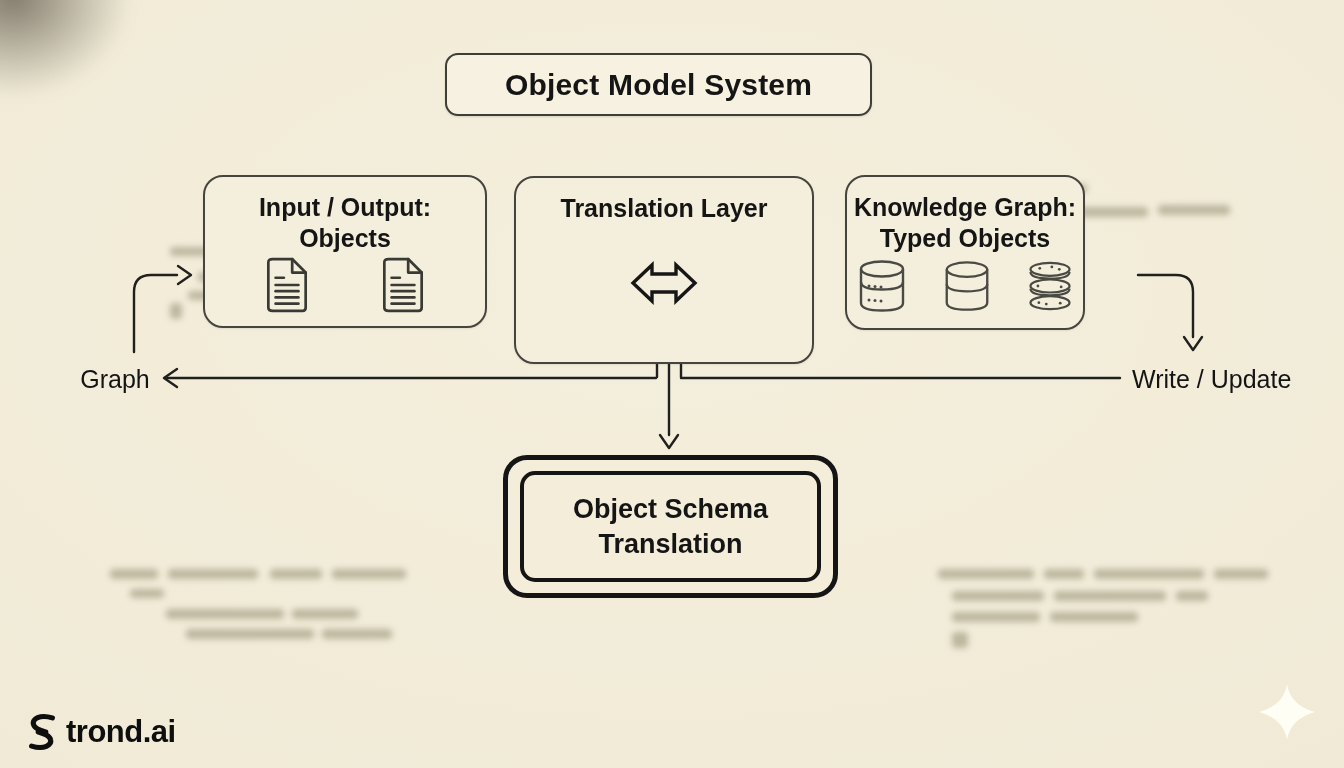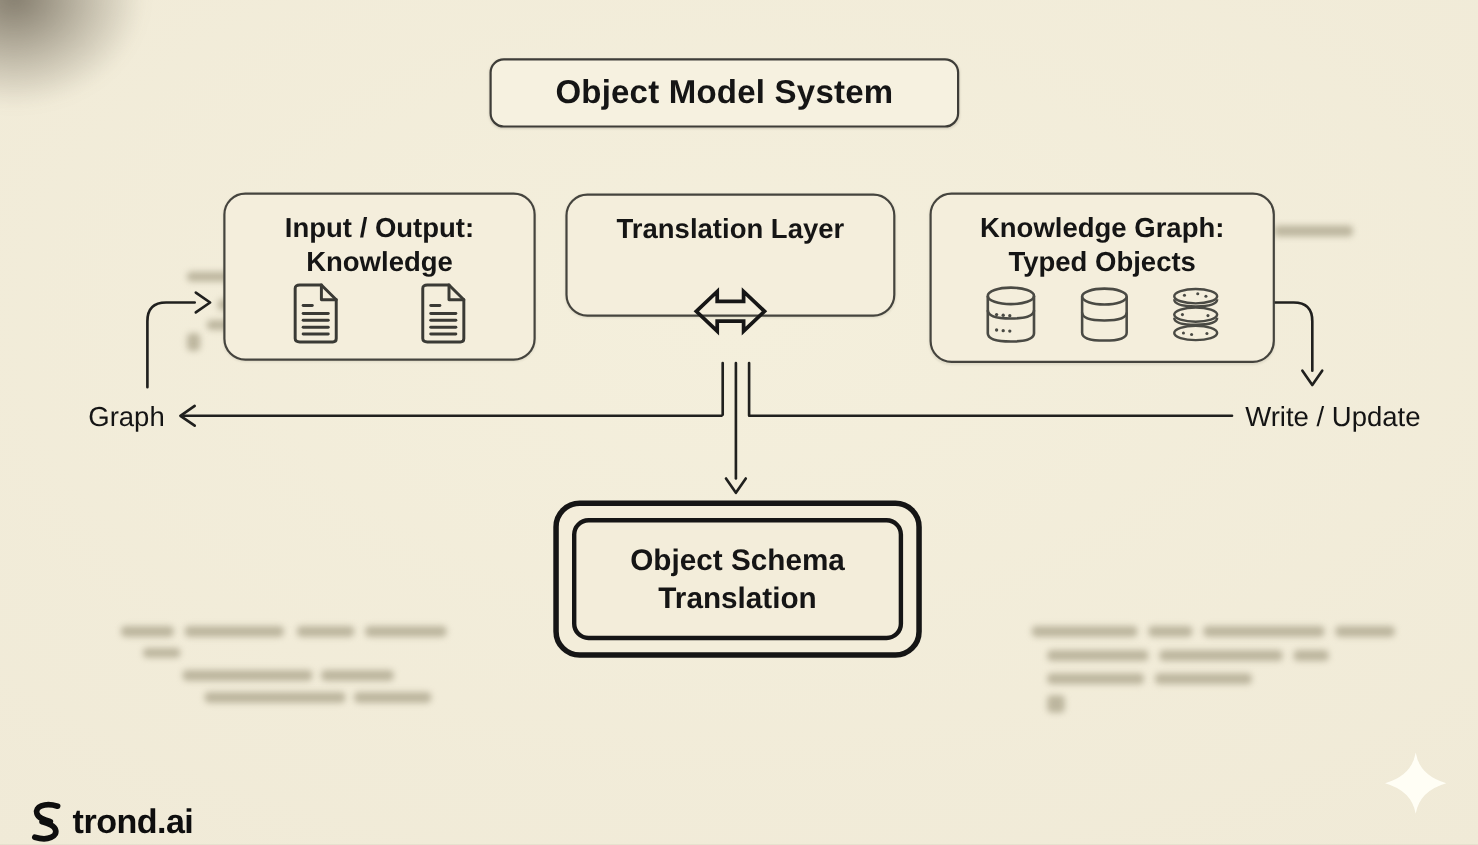--- a/index.html
+++ b/index.html
@@ -48,21 +48,21 @@
     border:5px solid #151515;border-radius:24px;background:#f3edda;
     box-sizing:border-box;display:flex;align-items:center;justify-content:center;
   }
   .valid-inner{
     width:301px;height:111px;border:4px solid #151515;border-radius:15px;
     box-sizing:border-box;display:flex;flex-direction:column;align-items:center;justify-content:center;
     font-size:27px;font-weight:700;line-height:35px;text-align:center;
   }
 
   
-  .brand{left:26px;top:728px;display:flex;align-items:center;gap:8px;}
+  .brand{left:26px;top:713px;display:flex;align-items:center;gap:8px;}
   .brand-text{font-size:31px;font-weight:800;color:#0e0e0e;letter-spacing:-0.5px;}
 
   svg{display:block;}
 </style>
 </head>
 <body>
 
 <div class="canvas">
 
   <div class="abs smudge"></div>
@@ -122,21 +122,21 @@
     <polyline points="660,435 669,448 678,435"></polyline>
   </svg>
 
   <div class="abs title-box">
     <span>Object Model System</span>
   </div>
 
   <div class="abs flow-box" style="left:203px;top:175px;width:284px;height:153px">
     <div class="hd">
       <span style="display:block">Input / Output:</span>
-      <span style="display:block">Knowledge</span>
+      <span style="display:block">Objects</span>
     </div>
     <div class="icon-row" style="gap:70px;margin-top:3px">
       <svg width="46" height="56" viewBox="0 0 44 54" stroke="#3a3a35" stroke-width="2.6" fill="none" stroke-linejoin="round" stroke-linecap="round">
         <path d="M8 2 H27 L40 15 V49 Q40 52 37 52 H8 Q4 52 4 49 V5 Q4 2 8 2 Z"></path>
         <path d="M27 2 V15 H40"></path>
         <path d="M11 20 H19"></path>
           <path d="M11 27 H33"></path>
           <path d="M11 33 H33"></path>
           <path d="M11 39 H33"></path>
           <path d="M11 45 H33"></path>
@@ -146,30 +146,30 @@
         <path d="M27 2 V15 H40"></path>
         <path d="M11 20 H19"></path>
           <path d="M11 27 H33"></path>
           <path d="M11 33 H33"></path>
           <path d="M11 39 H33"></path>
           <path d="M11 45 H33"></path>
       </svg>
     </div>
   </div>
 
-  <div class="abs flow-box" style="left:514px;top:176px;width:300px;height:112px">
+  <div class="abs flow-box" style="left:514px;top:176px;width:300px;height:188px">
     <div class="hd">Translation Layer</div>
     <div class="icon-row" style="margin-top:35px">
       <svg width="68" height="48" viewBox="0 0 68 48" fill="none" stroke="#161616" stroke-width="3.4" stroke-linejoin="miter">
         <path d="M3 24 L22 6 V15 H46 V6 L65 24 L46 42 V33 H22 V42 Z"></path>
       </svg>
     </div>
   </div>
 
-  <div class="abs flow-box" style="left:845px;top:175px;width:314px;height:155px">
+  <div class="abs flow-box" style="left:845px;top:175px;width:240px;height:155px">
     <div class="hd">
       <span style="display:block">Knowledge Graph:</span>
       <span style="display:block">Typed Objects</span>
     </div>
     <div class="icon-row" style="gap:30px;margin-top:4px">
       <svg width="56" height="56" viewBox="0 0 56 56" fill="none" stroke="#4a4a44" stroke-width="2.4">
         <ellipse cx="28" cy="11" rx="21" ry="7.5"></ellipse>
         <path d="M7 11 V45 Q7 52.5 28 52.5 Q49 52.5 49 45 V11"></path>
         <path d="M7 24 Q7 31.5 28 31.5 Q49 31.5 49 24"></path>
         <circle cx="15" cy="28" r="1.5" fill="#4a4a44" stroke="none"></circle>

